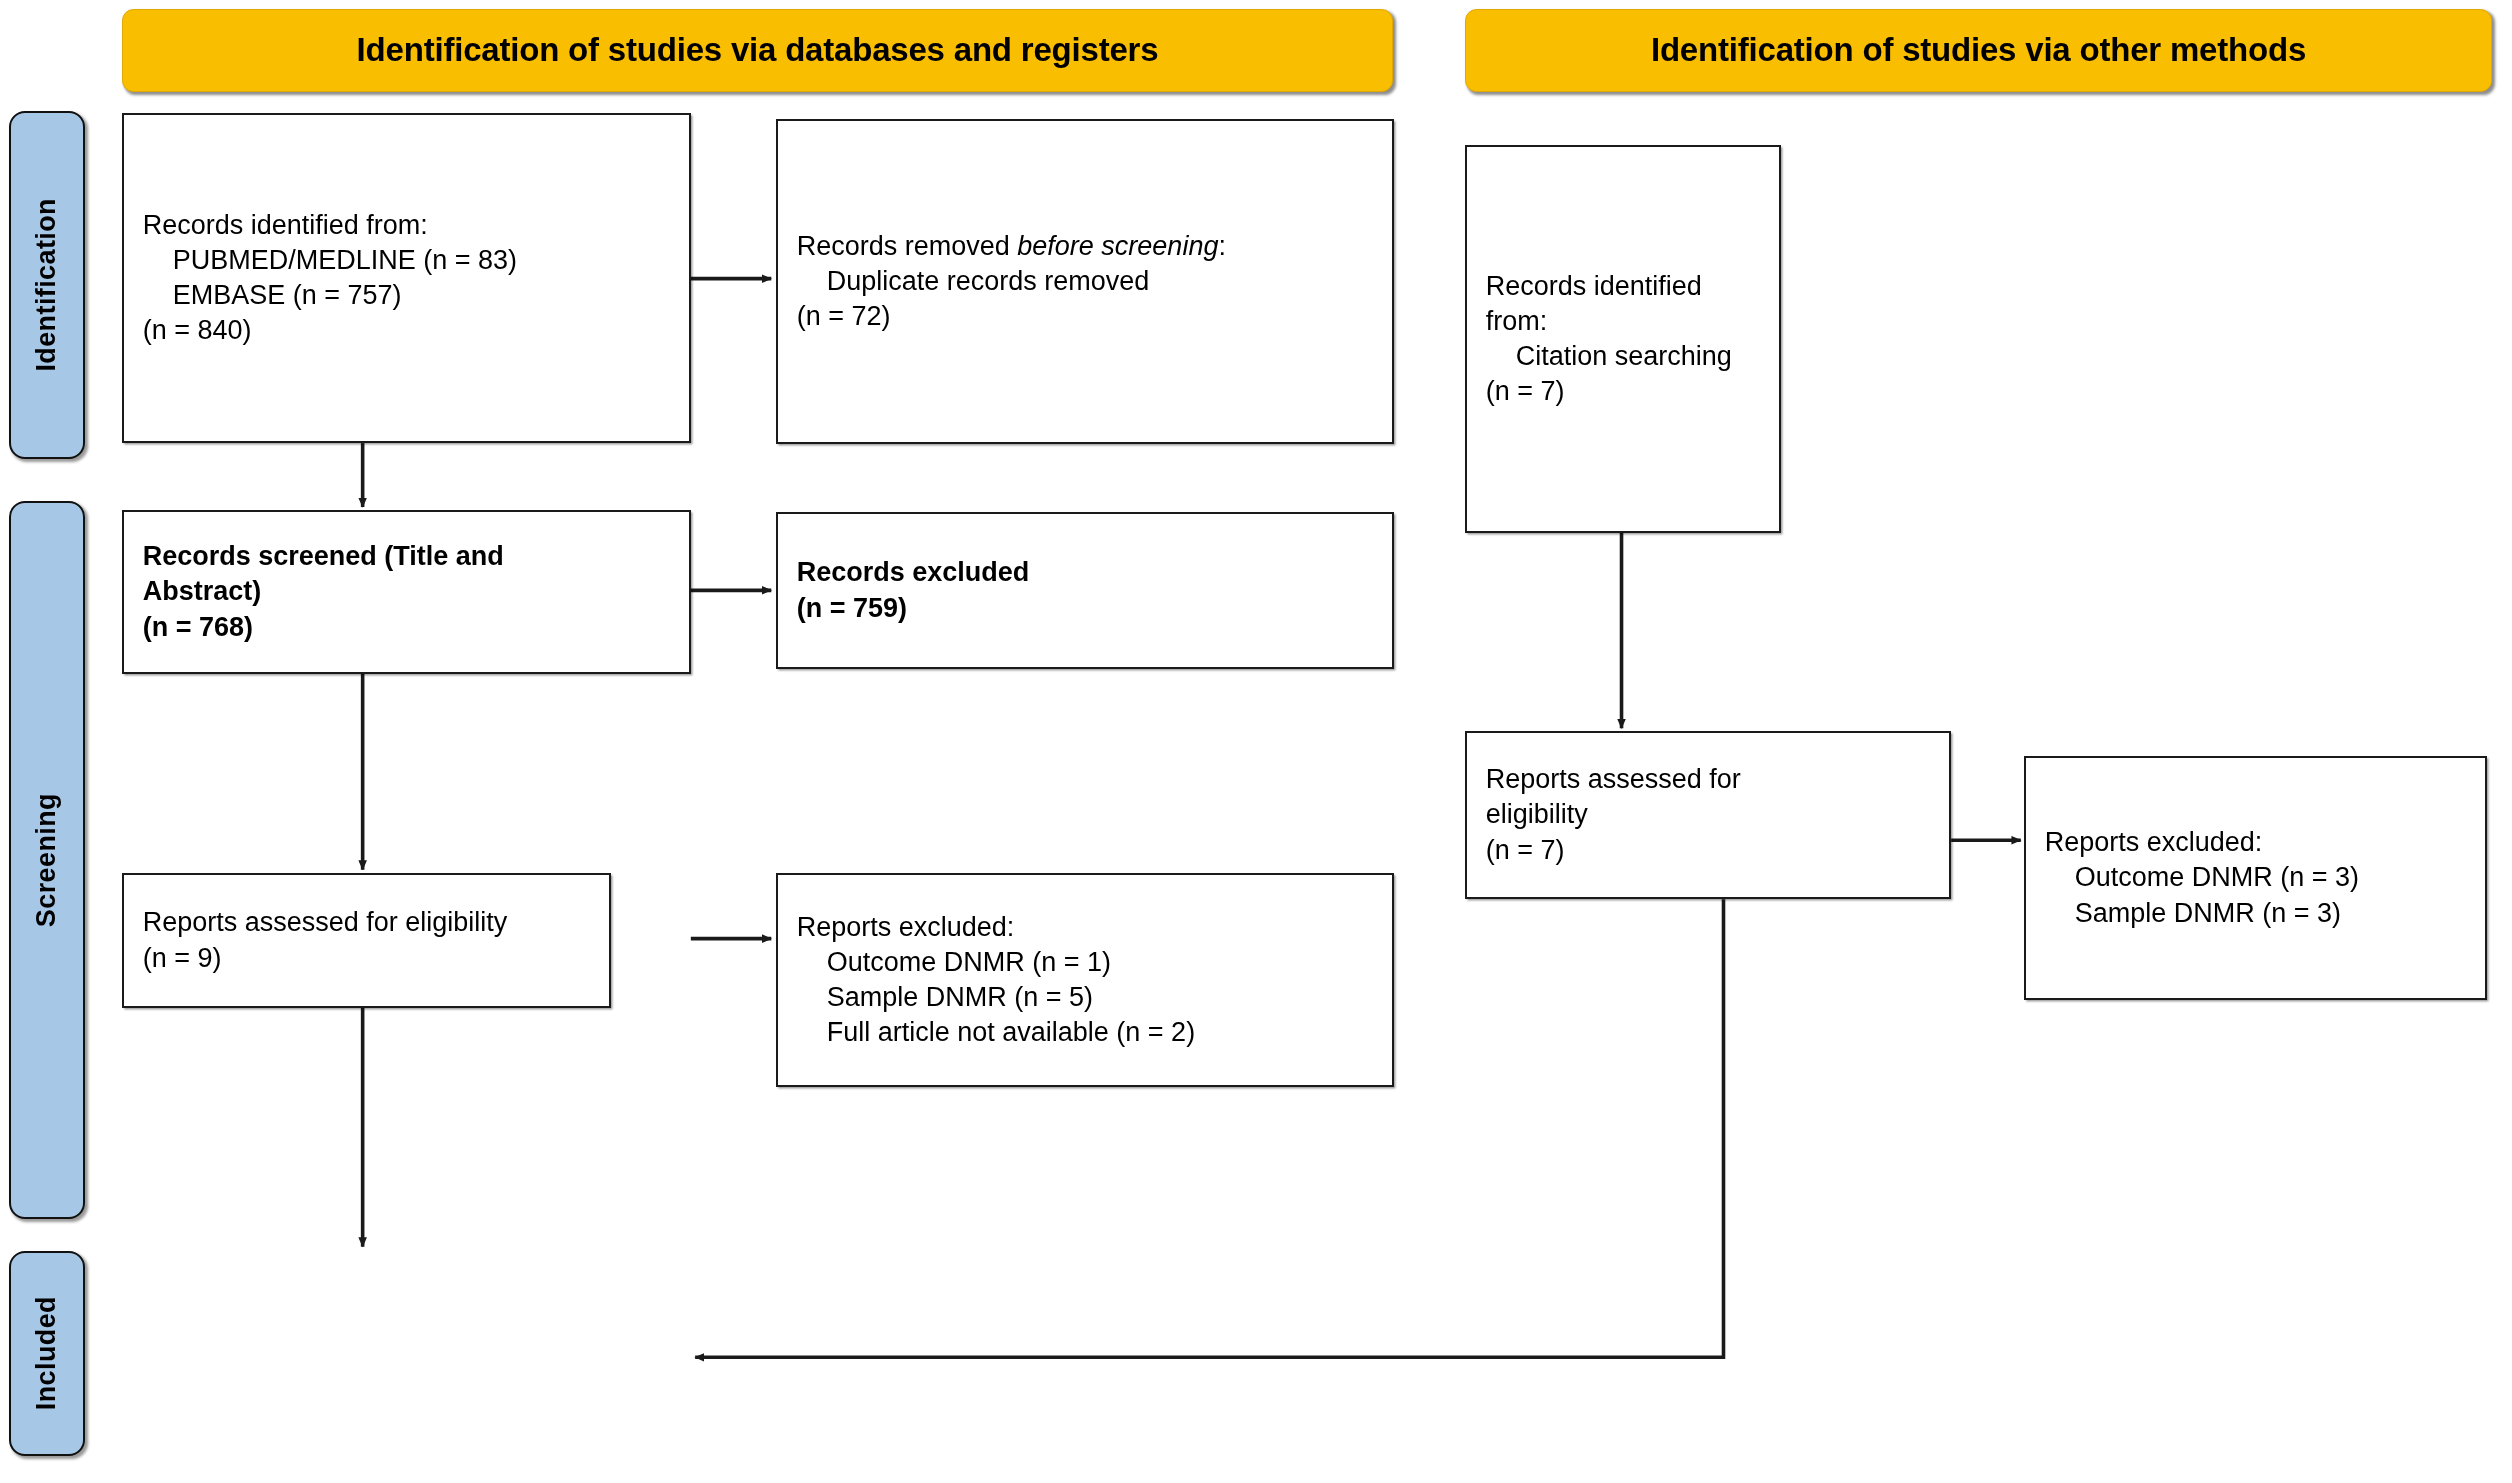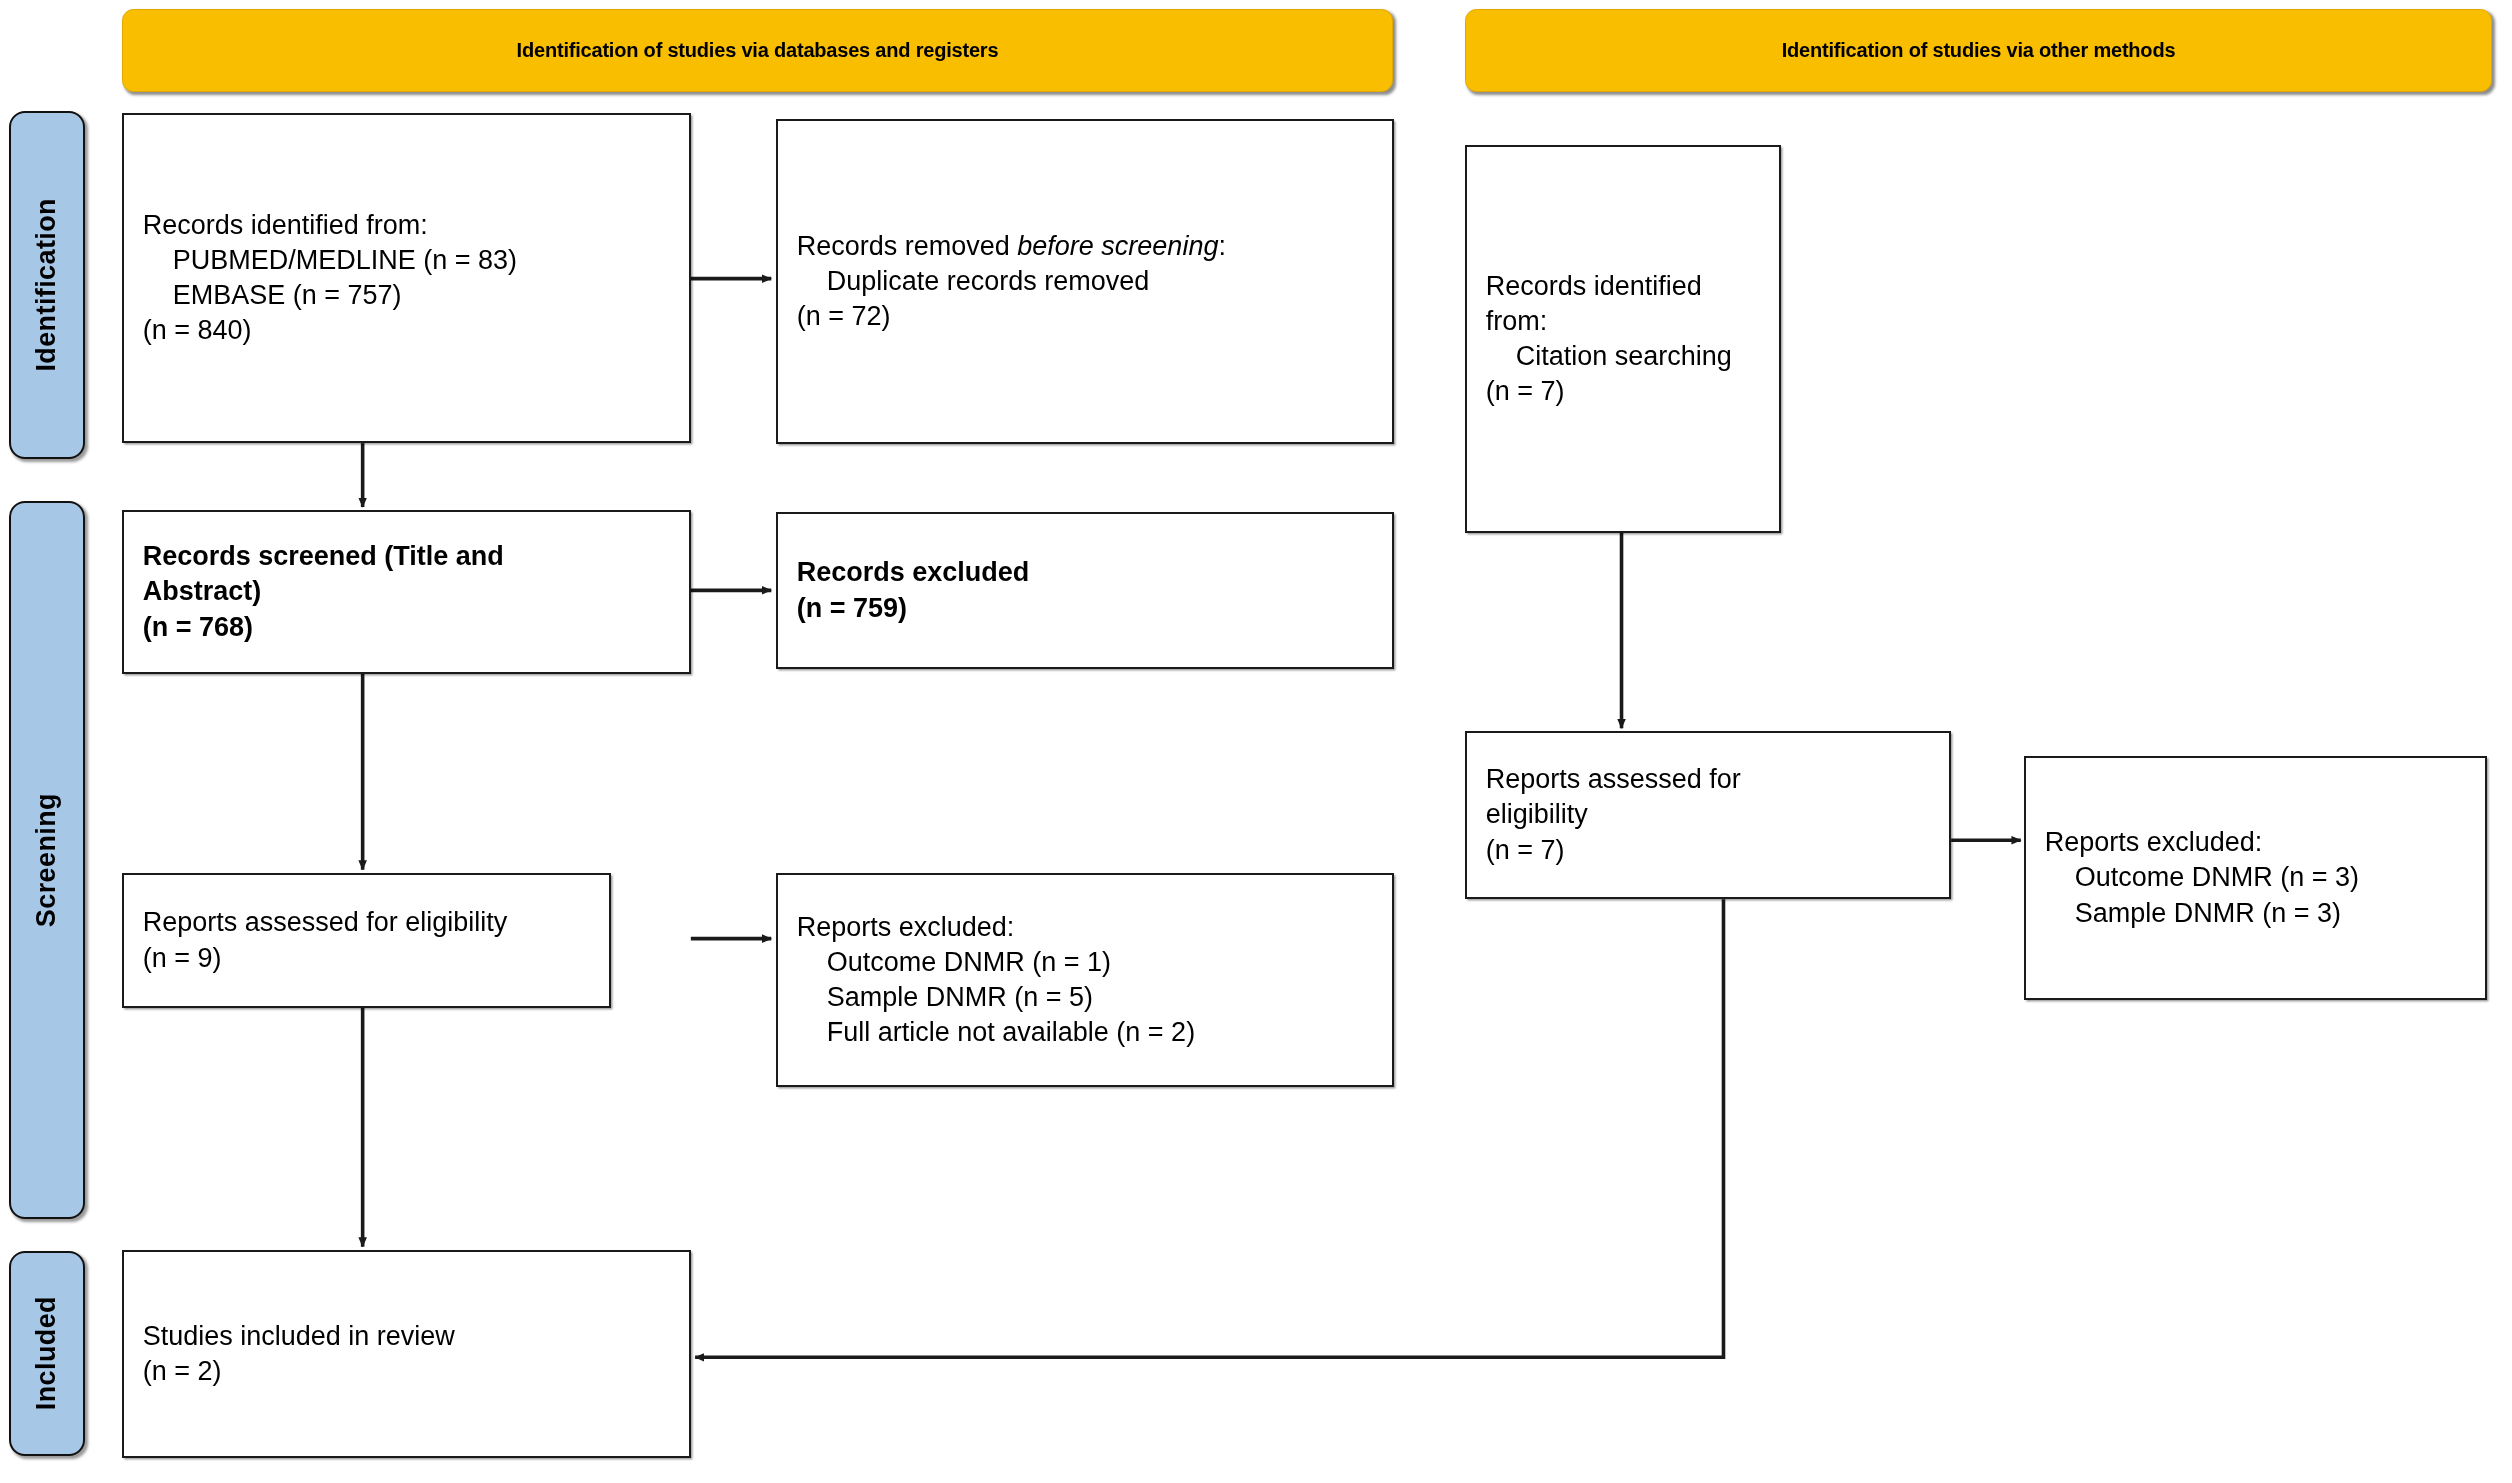--- a/index.html
+++ b/index.html
@@ -19,21 +19,21 @@
     border:1.4px solid #E0A800;
     border-radius:11.5px;
     box-shadow:2.2px 2.2px 2.9px rgba(0,0,0,0.45);
     display:flex;
     align-items:center;
     justify-content:center;
     box-sizing:border-box;
   }
   .banner span{
     font-weight:bold;
-    font-size:20px;
+    font-size:33px;
     color:#000000;
     letter-spacing:-0.2px;
     text-align:center;
     line-height:1.1;
   }
   
   .stage-label{
     position:absolute;
     background:#A7C7E7;
     border:2.2px solid #111111;
@@ -160,24 +160,20 @@
 <span>(n = 9)</span></div>
   </div>
 
   <div class="node" style="left:776px; top:873px; width:618px; height:214px;">
     <div class="txt"><span>Reports excluded:</span>
 <span>    Outcome DNMR (n = 1)</span>
 <span>    Sample DNMR (n = 5)</span>
 <span>    Full article not available (n = 2)</span></div>
   </div>
 
-  <div class="node" style="left:122px; top:1250px; width:569px; height:208px;">
-    <div class="txt"><span>Studies included in review</span>
-<span>(n = 2)</span></div>
-  </div>
 
   <div class="node" style="left:1465px; top:119px; width:316px; height:388px;margin-top:26px;">
     <div class="txt"><span>Records identified from:</span>
 <span>    Citation searching (n = 7)</span></div>
   </div>
 
   <div class="node" style="left:1465px; top:731px; width:486px; height:168px;">
     <div class="txt"><span>Reports assessed for</span>
 <span>eligibility</span>
 <span>(n = 7)</span></div>

